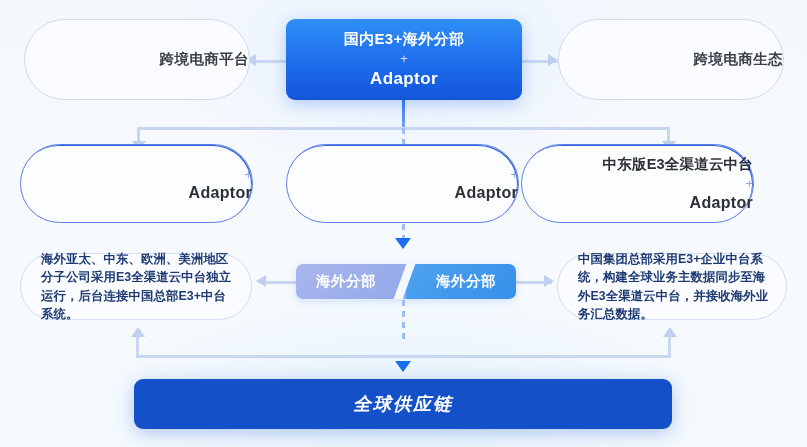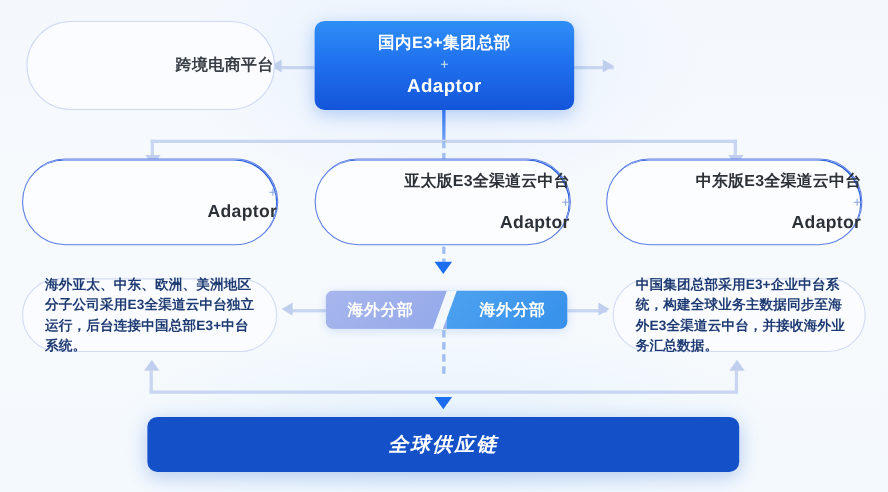--- a/index.html
+++ b/index.html
@@ -240,48 +240,50 @@
   <div class="arrow arrow-left" style="left:246px; top:54px;"></div>
 
   <div class="conn line-h" style="left:522px; top:60px; width:36px;"></div>
   <div class="arrow arrow-right" style="left:548px; top:54px;"></div>
 
   <div class="card card-outer" style="left:24px; top:19px; width:226px; height:81px;">
     <div class="card-title">跨境电商平台</div>
   </div>
 
   <div class="hero" style="left:286px; top:19px; width:236px; height:81px;">
-    <div class="hero-title">国内E3+集团总部</div>
+    <div class="hero-title">国内E3+海外分部</div>
     <div class="plus">+</div>
     <div class="adaptor">Adaptor</div>
   </div>
 
+  <div class="card card-outer" style="left:558px; top:19px; width:226px; height:81px;">
+    <div class="card-title">跨境电商生态</div>
+  </div>
 
   <div class="conn line-v-blue" style="left:402px; top:100px; width:3px; height:28px;"></div>
 
   <div class="conn line-h" style="left:137px; top:127px; width:533px;"></div>
   <div class="conn line-v" style="left:137px; top:127px; height:18px;"></div>
   <div class="arrow arrow-down" style="left:131.5px; top:141px;"></div>
   <div class="conn line-v" style="left:667px; top:127px; height:18px;"></div>
   <div class="arrow arrow-down" style="left:661.5px; top:141px;"></div>
 
   <div class="conn dash-v" style="left:402px; top:128px; height:21px;"></div>
 
   <div class="card card-region" style="left:20px; top:144px; width:233px; height:79px;">
     <div class="plus">+</div>
     <div class="adaptor">Adaptor</div>
   </div>
 
   <div class="card card-region" style="left:286px; top:144px; width:233px; height:79px;">
-    <div class="card-title">亚太版E3全渠道云中台</div>
     <div class="plus">+</div>
     <div class="adaptor">Adaptor</div>
   </div>
 
-  <div class="card card-region" style="left:551px; top:144px; width:233px; height:79px;">
+  <div class="card card-region" style="left:521px; top:144px; width:233px; height:79px;">
     <div class="card-title">中东版E3全渠道云中台</div>
     <div class="plus">+</div>
     <div class="adaptor">Adaptor</div>
   </div>
 
   <div class="conn dash-v" style="left:402px; top:224px; height:14px;"></div>
   <div class="arrow arrow-down-blue" style="left:395px; top:238px;"></div>
 
   <div class="conn line-h" style="left:262px; top:281px; width:36px;"></div>
   <div class="arrow arrow-left" style="left:256px; top:275px;"></div>

